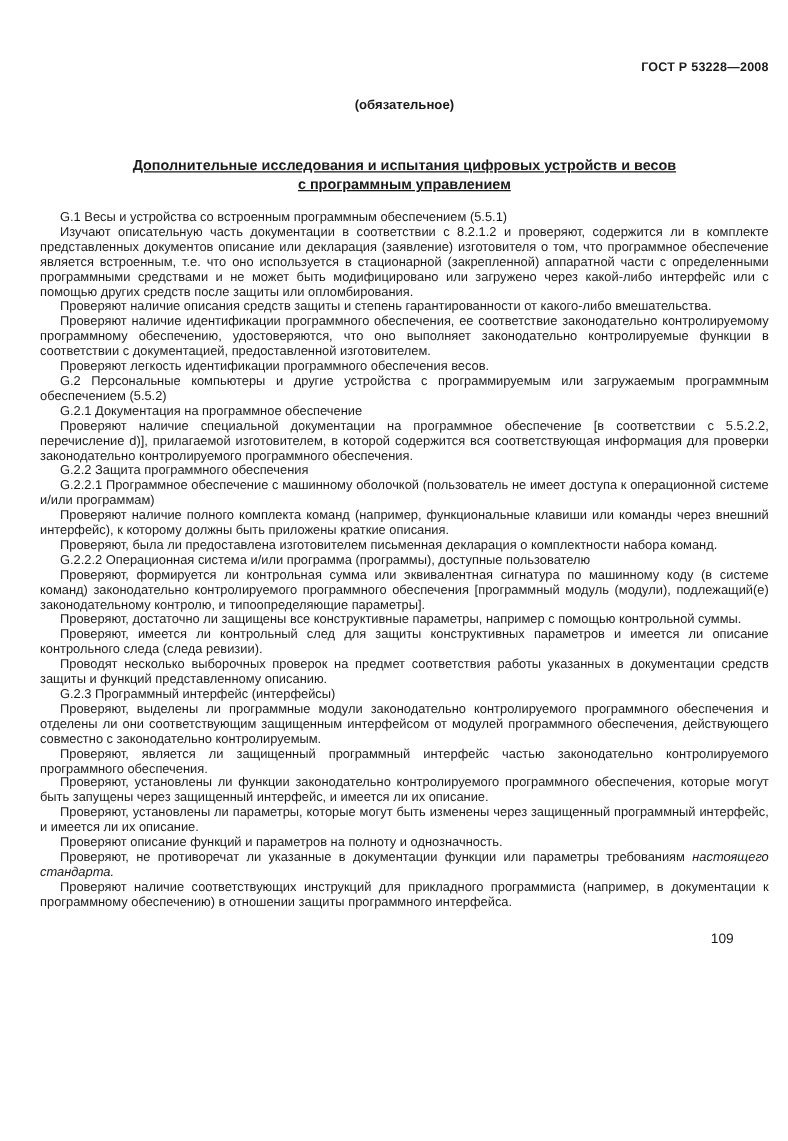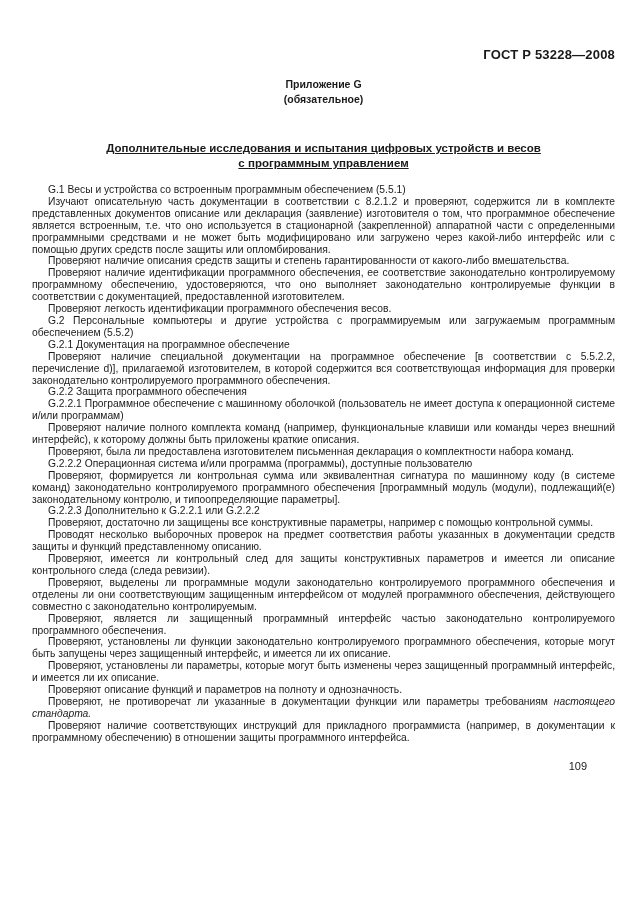--- a/index.html
+++ b/index.html
@@ -18,21 +18,21 @@
   }
   .content {
     position: absolute;
     left: 32px;
     top: 0;
     width: 583px;
   }
   .gost-header {
     margin-top: 49px;
     text-align: right;
-    font-size: 13px;
+    font-size: 10px;
     font-weight: bold;
     letter-spacing: 0.2px;
     line-height: 12px;
   }
   .appendix {
     margin-top: 16px;
     text-align: center;
     font-size: 10.5px;
     font-weight: bold;
     line-height: 15px;
@@ -67,21 +67,20 @@
 </style>
 </head>
 <body>
 
 <div class="page">
   <div class="content">
 
     <div class="gost-header">ГОСТ Р 53228—2008</div>
 
     <div class="appendix">
-      <div>Приложение G</div>
       <div>(обязательное)</div>
     </div>
 
     <div class="doc-title">
       <div>Дополнительные исследования и испытания цифровых устройств и весов</div>
       <div>с программным управлением</div>
     </div>
 
     <div class="body-text">
         <p><span class="b">G.1 Весы и устройства со встроенным программным обеспечением</span><span> (5.5.1)</span></p>
@@ -91,24 +90,24 @@
         <p><span>Проверяют легкость идентификации программного обеспечения весов.</span></p>
         <p><span class="b">G.2 Персональные компьютеры и другие устройства с программируемым или загружаемым программным обеспечением</span><span> (5.5.2)</span></p>
         <p><span class="b">G.2.1 Документация на программное обеспечение</span></p>
         <p><span>Проверяют наличие специальной документации на программное обеспечение [в соответствии с 5.5.2.2, перечисление d)], прилагаемой изготовителем, в которой содержится вся соответствующая информация для проверки законодательно контролируемого программного обеспечения.</span></p>
         <p><span class="b">G.2.2 Защита программного обеспечения</span></p>
         <p><span class="b">G.2.2.1 Программное обеспечение с машинному оболочкой (пользователь не имеет доступа к операционной системе и/или программам)</span></p>
         <p><span>Проверяют наличие полного комплекта команд (например, функциональные клавиши или команды через внешний интерфейс), к которому должны быть приложены краткие описания.</span></p>
         <p><span>Проверяют, была ли предоставлена изготовителем письменная декларация о комплектности набора команд.</span></p>
         <p><span class="b">G.2.2.2 Операционная система и/или программа (программы), доступные пользователю</span></p>
         <p><span>Проверяют, формируется ли контрольная сумма или эквивалентная сигнатура по машинному коду (в системе команд) законодательно контролируемого программного обеспечения [программный модуль (модули), подлежащий(е) законодательному контролю, и типоопределяющие параметры].</span></p>
-        <p><span class="b">G.2.2.3 Дополнительно к G.2.2.1 или G.2.2.2</span></p>
         <p><span>Проверяют, достаточно ли защищены все конструктивные параметры, например с помощью контрольной суммы.</span></p>
+        <p><span>Проверяют, имеется ли контрольный след для защиты конструктивных параметров и имеется ли описание контрольного следа (следа ревизии).</span></p>
         <p><span>Проводят несколько выборочных проверок на предмет соответствия работы указанных в документации средств защиты и функций представленному описанию.</span></p>
-        <p><span>Проверяют, имеется ли контрольный след для защиты конструктивных параметров и имеется ли описание контрольного следа (следа ревизии).</span></p>
+        <p><span class="b">G.2.3 Программный интерфейс (интерфейсы)</span></p>
         <p><span>Проверяют, выделены ли программные модули законодательно контролируемого программного обеспечения и отделены ли они соответствующим защищенным интерфейсом от модулей программного обеспечения, действующего совместно с законодательно контролируемым.</span></p>
         <p><span>Проверяют, является ли защищенный программный интерфейс частью законодательно контролируемого программного обеспечения.</span></p>
         <p><span>Проверяют, установлены ли функции законодательно контролируемого программного обеспечения, которые могут быть запущены через защищенный интерфейс, и имеется ли их описание.</span></p>
         <p><span>Проверяют, установлены ли параметры, которые могут быть изменены через защищенный программный интерфейс, и имеется ли их описание.</span></p>
         <p><span>Проверяют описание функций и параметров на полноту и однозначность.</span></p>
         <p><span>Проверяют, не противоречат ли указанные в документации функции или параметры требованиям </span><span class="i">настоящего стандарта.</span></p>
         <p><span>Проверяют наличие соответствующих инструкций для прикладного программиста (например, в документации к программному обеспечению) в отношении защиты программного интерфейса.</span></p>
       </div>
 
     <div class="page-number">109</div>

